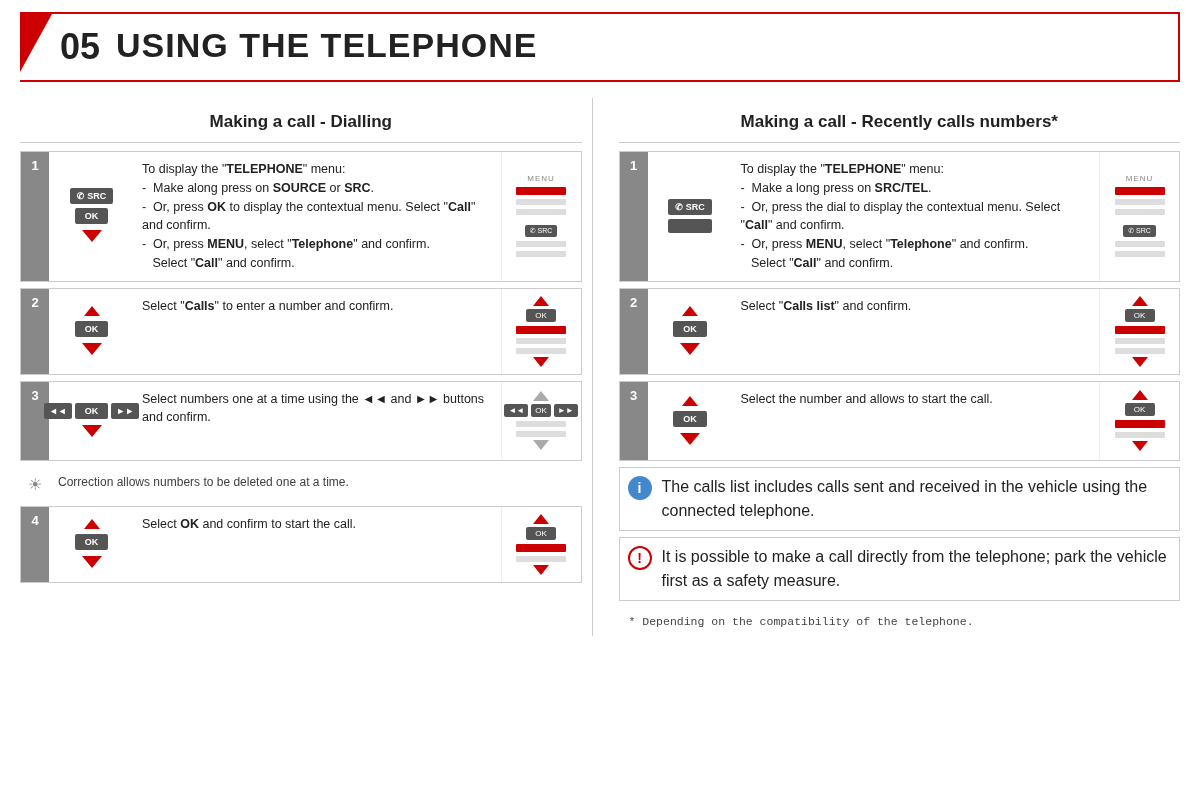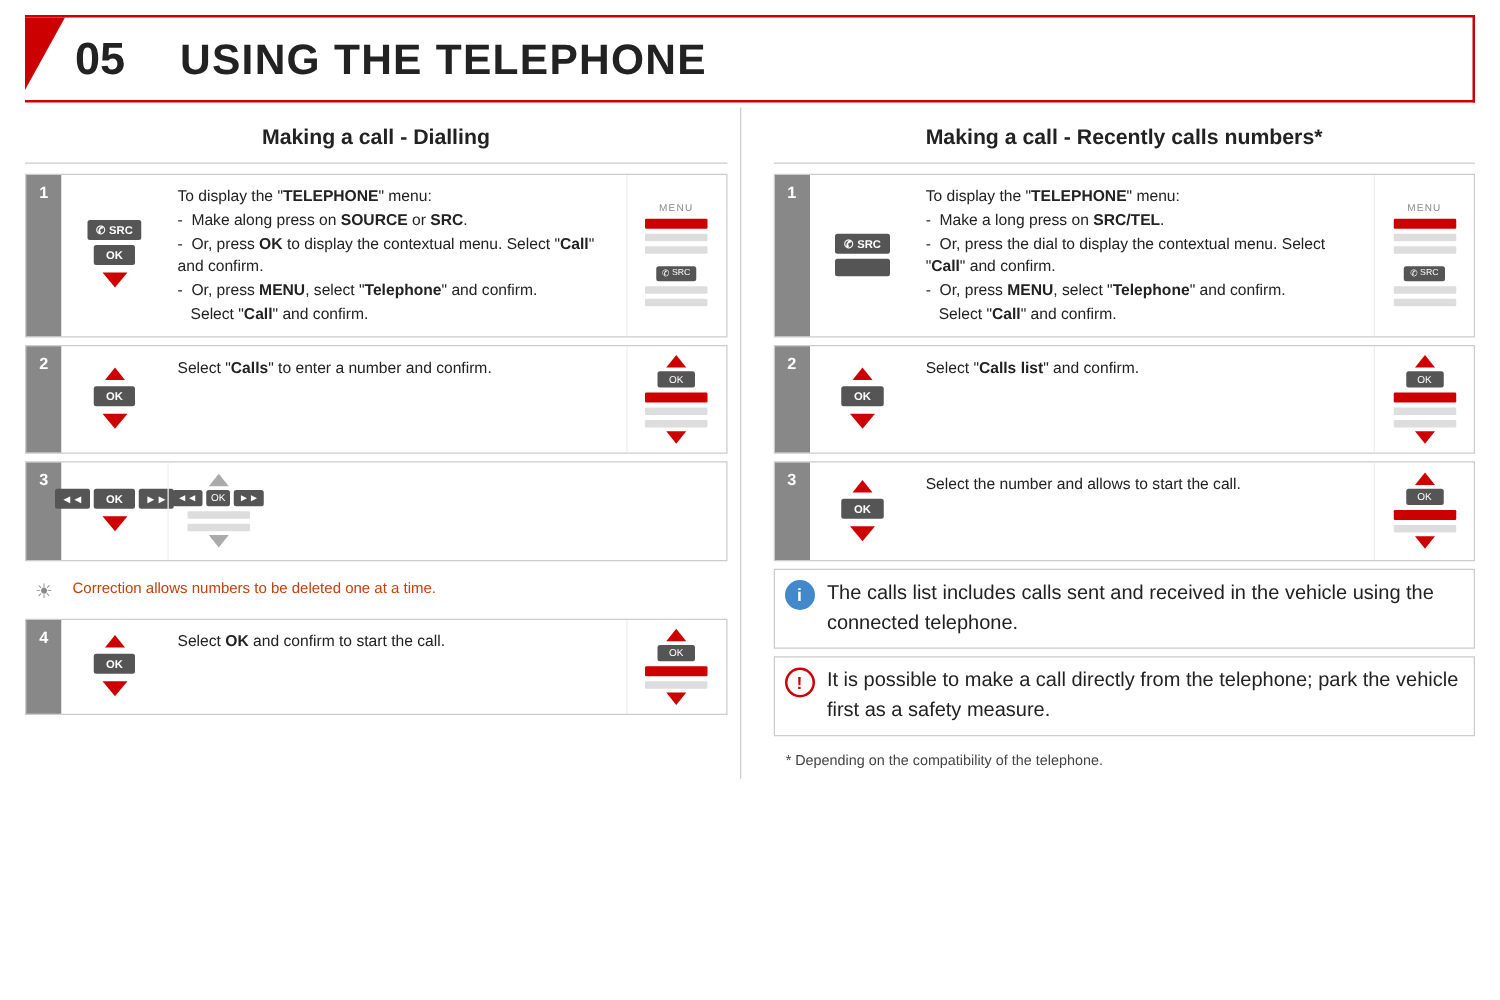--- a/index.html
+++ b/index.html
@@ -9,21 +9,21 @@
       width: 1200px;
       min-height: 800px;
       font-size: 13px;
       color: #222;
     }
 
     
     .main-content {
       display: flex;
       flex-direction: row;
-      padding: 4px 10px;
+      padding: 16px 10px;
       gap: 16px;
     }
     .col {
       flex: 1;
       padding: 0 10px;
       border-right: 1.5px solid #ccc;
     }
     .col:last-child {
       border-right: none;
     }
@@ -261,51 +261,52 @@
       margin-bottom: 6px;
     }
     .note-icon {
       min-width: 22px;
       color: #888;
       font-size: 16px;
       margin-top: 2px;
     }
     .note-text {
       font-size: 12px;
-      color: #c2410c;
+      color: #404040;
       line-height: 1.5;
     }
 
     .footnote {
       font-size: 11.5px;
       color: #444;
       padding: 8px 10px 8px 10px;
+      font-family: Liberation Mono, monospace;
     }
 
     
     .icon-stack {
       display: flex;
       flex-direction: column;
       align-items: center;
       gap: 4px;
     }
 
     
     .step-row-tall { min-height: 80px; }
 
     
     .step-row-step1 { min-height: 130px; }
   </style>
 </head>
 <body>
 
-<div style="position:relative; margin: 12px 20px 0 20px; border: 2.5px solid #cc0000; border-left: none; padding: 12px 20px 12px 40px; display:flex; align-items:flex-end;">
+<div style="position:relative; margin: 12px 20px 0 20px; border: 2.5px solid #cc0000; border-left: none; padding: 12px 20px 12px 40px; display:flex; align-items:flex-start;">
   <div style="position:absolute; left:0; top:0; width:0; height:0; border-top: 58px solid #cc0000; border-right: 32px solid transparent;"></div>
   <span style="font-size:36px; font-weight:bold; margin-right:16px;">05</span>
-  <span style="font-size:34px; font-weight:bold; letter-spacing:1px;margin-left:28px;">USING THE TELEPHONE</span>
+  <span style="font-size:34px; font-weight:bold; letter-spacing:1px;">USING THE TELEPHONE</span>
 </div>
 
 <div class="main-content">
 
   <div class="col">
     <div class="col-title">Making a call - Dialling</div>
 
     <div class="step-row step-row-step1">
       <div class="step-num">1</div>
       <div class="step-icon-area">
@@ -369,20 +370,23 @@
     <div class="step-row step-row-tall">
       <div class="step-num">3</div>
       <div class="step-icon-area">
         <div class="btn-group-nav">
           <div class="btn-prev">◄◄</div>
           <div class="btn-ok">OK</div>
           <div class="btn-next">►►</div>
         </div>
         <div class="btn-arrow-down"></div>
       </div>
+      <div class="step-text">
+        Select numbers one at a time using the ◄◄ and ►► buttons and confirm.
+      </div>
       <div class="step-diagram">
         <div class="diag-wrapper">
           <div class="diag-arrow-up" style="border-bottom-color:#aaa;"></div>
           <div class="diag-nav">
             <div class="diag-nav-btn">◄◄</div>
             <div class="diag-nav-btn">OK</div>
             <div class="diag-nav-btn">►►</div>
           </div>
           <div class="diag-line" style="width:50px;"></div>
           <div class="diag-line" style="width:50px;"></div>

